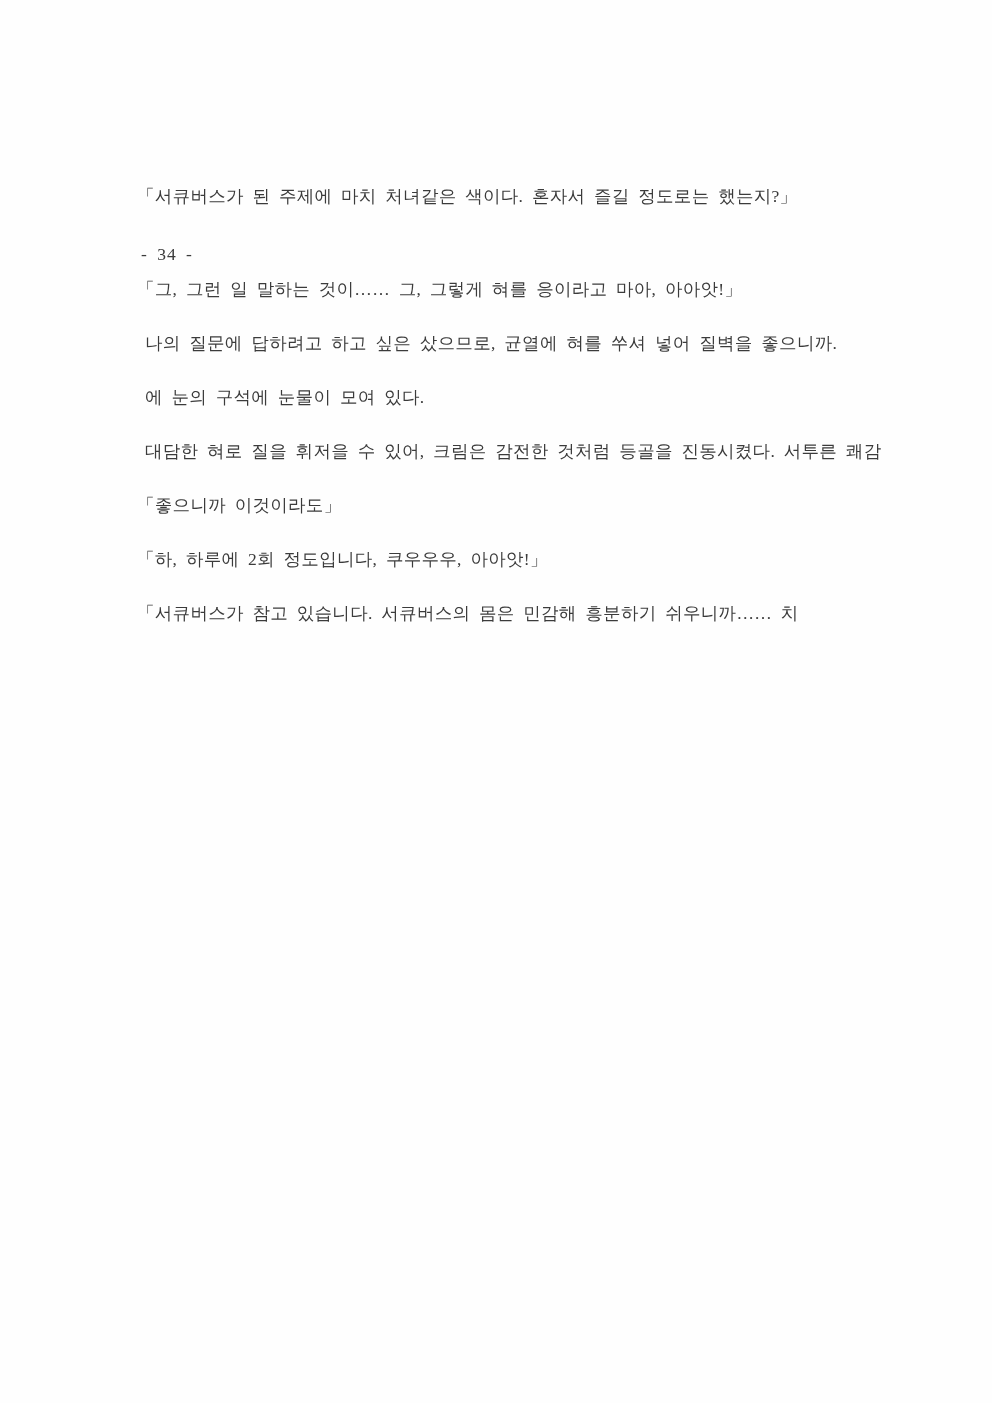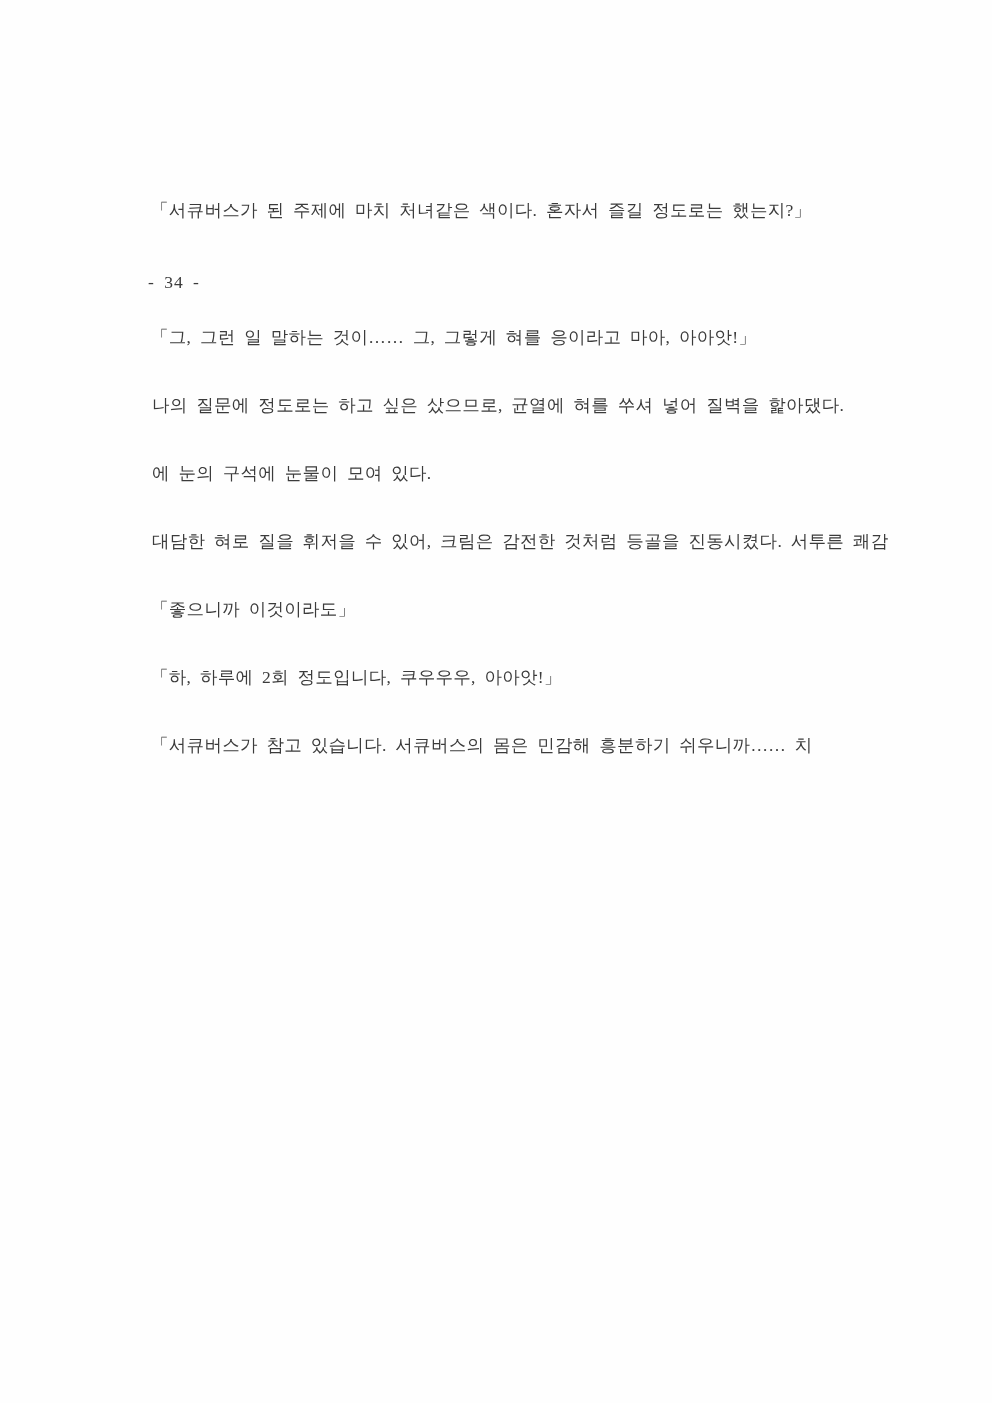--- a/index.html
+++ b/index.html
@@ -1,15 +1,15 @@
 <!DOCTYPE html>
 <html><head>
 <meta charset="utf-8">
 <style>
-  * { margin: 0; padding: 7px; box-sizing: border-box; }
+  * { margin: 0; padding: 0; box-sizing: border-box; }
   html, body {
     width: 992px;
     height: 1403px;
     background: #fefefe;
     overflow: hidden;
     font-family: "Liberation Serif", "DejaVu Serif", serif;
   }
   .page {
     position: absolute;
     left: 0;
@@ -30,36 +30,36 @@
     color: #3b3b3b;
     letter-spacing: 0.3px;
     word-spacing: 4px;
     white-space: nowrap;
     margin-bottom: 36px;
   }
   .line.first {
     margin-bottom: 40px;
   }
   .line.pagenum {
-    margin-bottom: 23px;
+    margin-bottom: 17px;
     padding-left: 4px;
     letter-spacing: 1px;
   }
   .line.plain {
     padding-left: 8px;
   }
 </style>
 </head>
 <body>
 
 <div class="page">
   <div class="text-block">
     <div class="line first">「서큐버스가 된 주제에 마치 처녀같은 색이다. 혼자서 즐길 정도로는 했는지?」</div>
     <div class="line pagenum">- 34 -</div>
     <div class="line">「그, 그런 일 말하는 것이…… 그, 그렇게 혀를 응이라고 마아, 아아앗!」</div>
-    <div class="line plain">나의 질문에 정도로는 하고 싶은 샀으므로, 균열에 혀를 쑤셔 넣어 질벽을 핥아댔다.</div>
+    <div class="line plain">나의 질문에 답하려고 하고 싶은 샀으므로, 균열에 혀를 쑤셔 넣어 질벽을 좋으니까.</div>
     <div class="line plain">에 눈의 구석에 눈물이 모여 있다.</div>
     <div class="line plain">대담한 혀로 질을 휘저을 수 있어, 크림은 감전한 것처럼 등골을 진동시켰다. 서투른 쾌감</div>
     <div class="line">「좋으니까 이것이라도」</div>
     <div class="line">「하, 하루에 2회 정도입니다, 쿠우우우, 아아앗!」</div>
     <div class="line">「서큐버스가 참고 있습니다. 서큐버스의 몸은 민감해 흥분하기 쉬우니까…… 치</div>
   </div>
 </div>
 
 </body></html>

